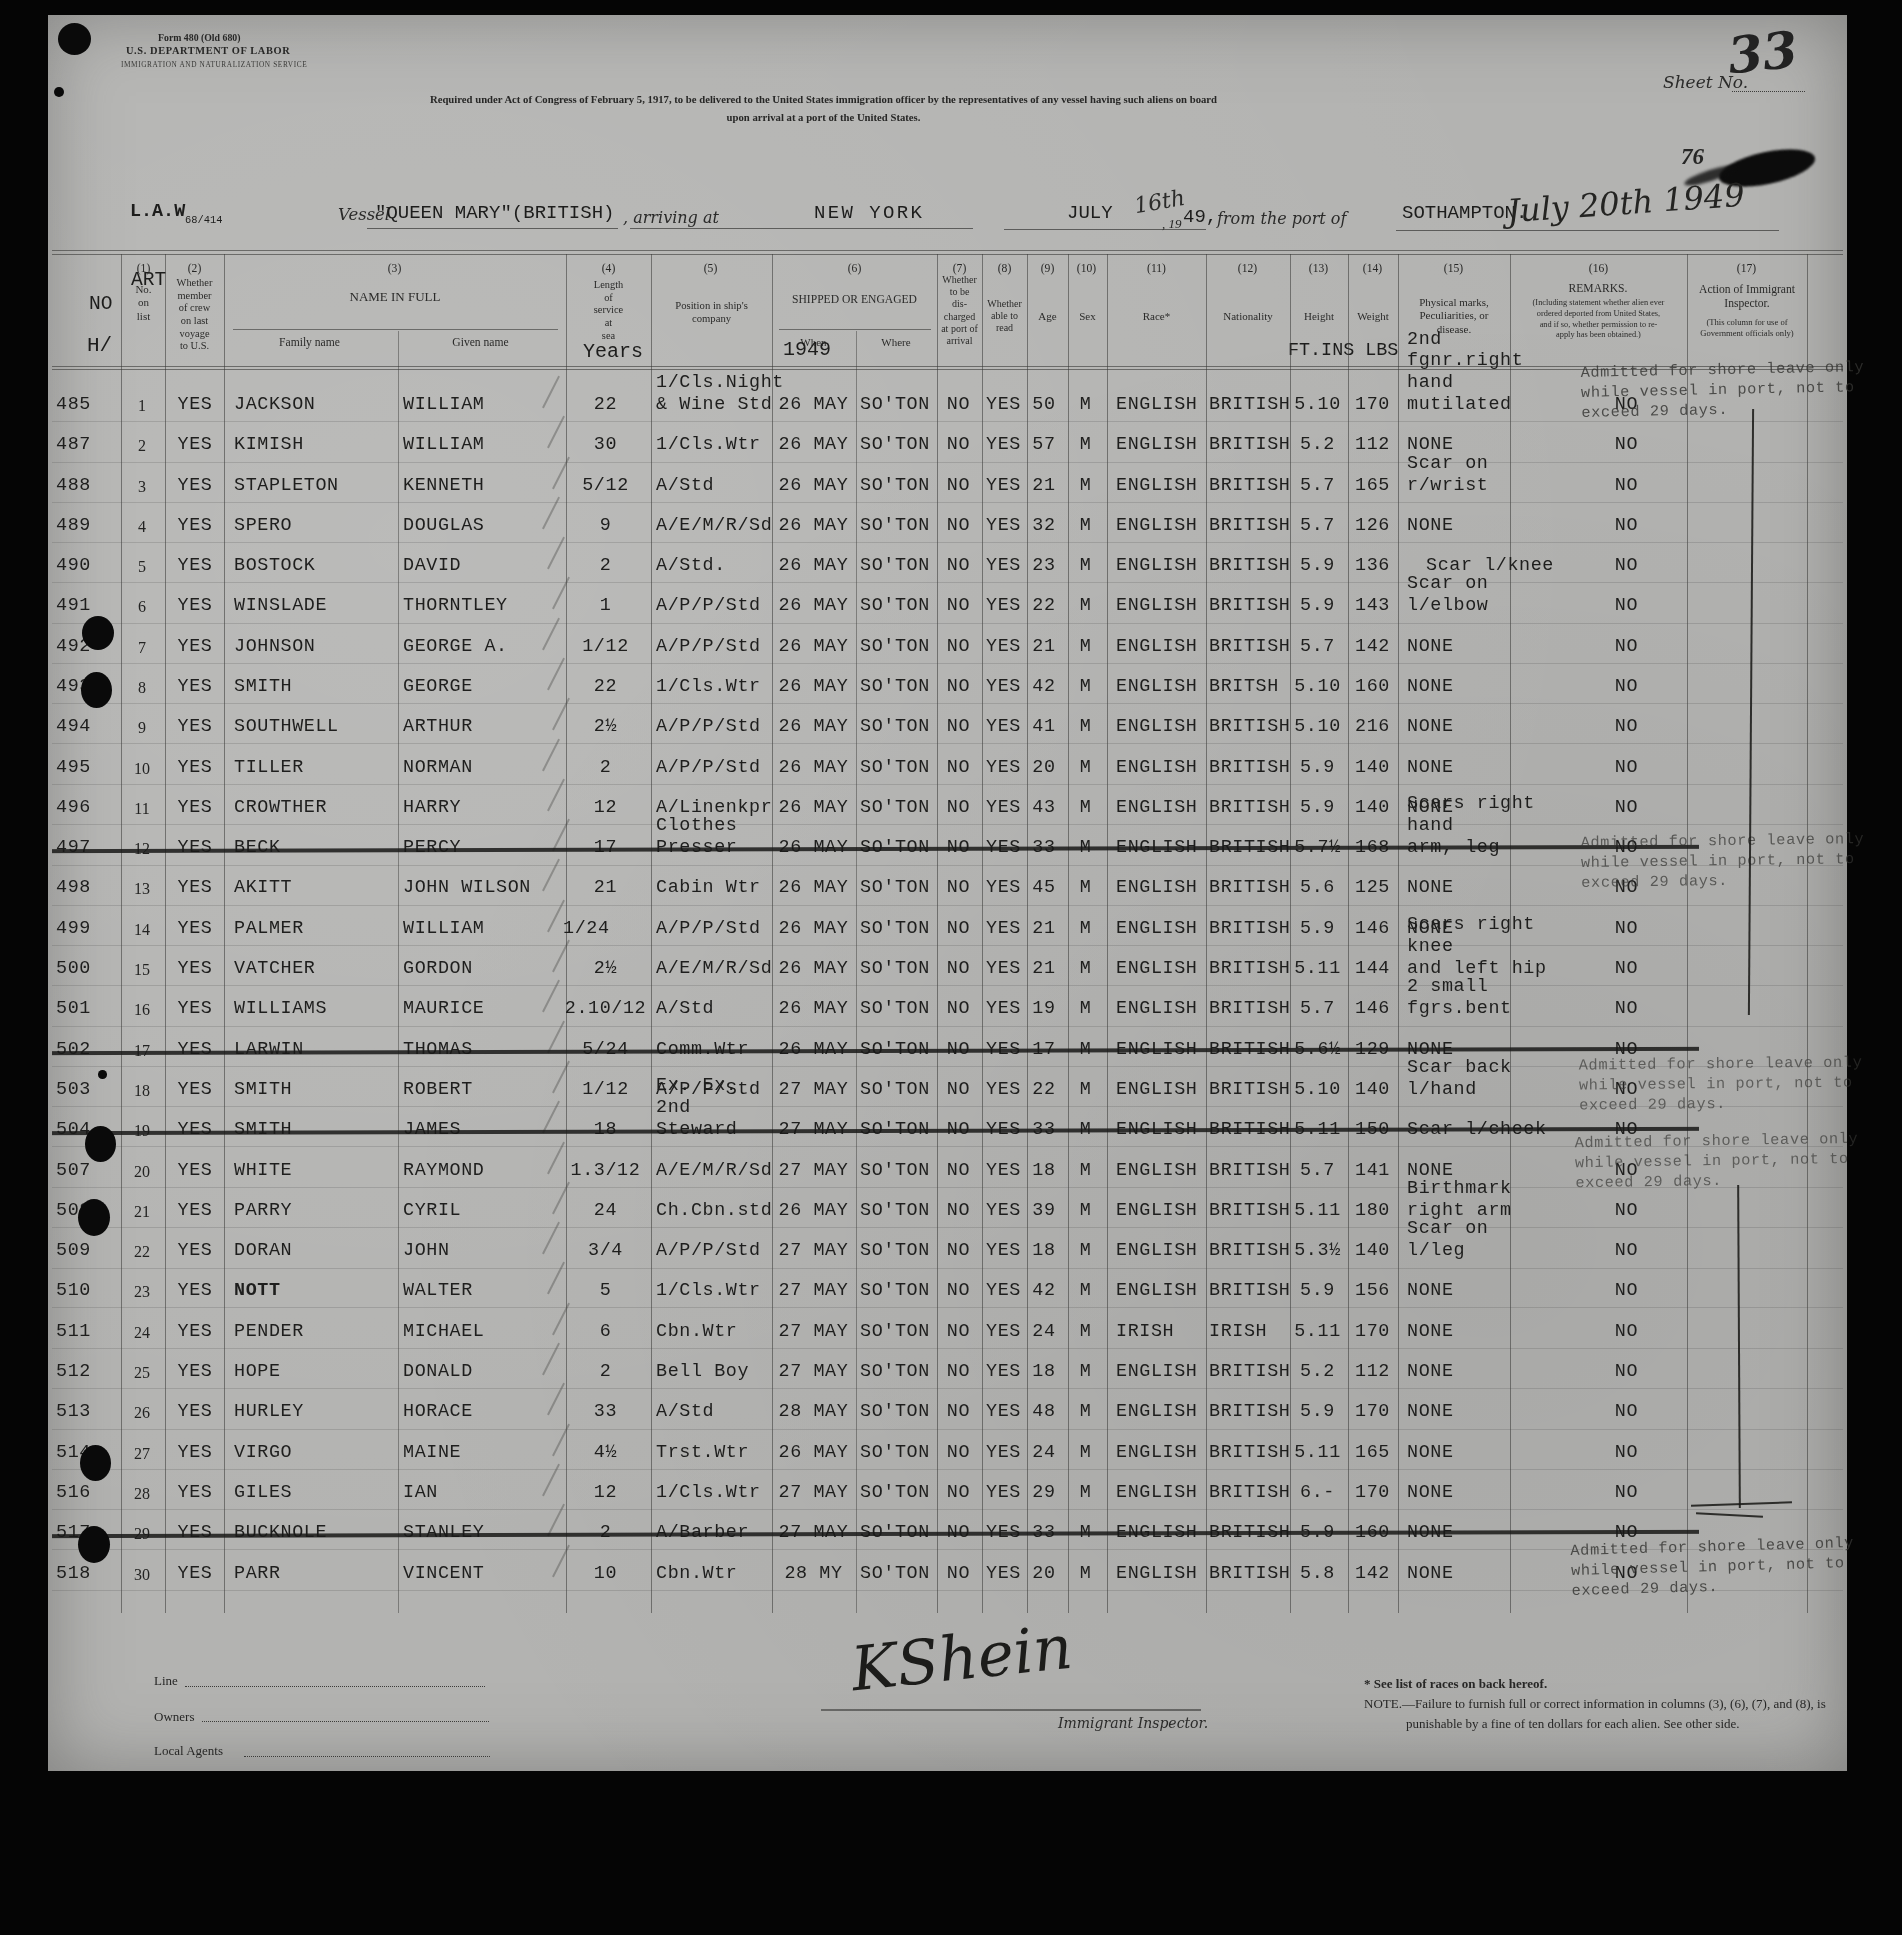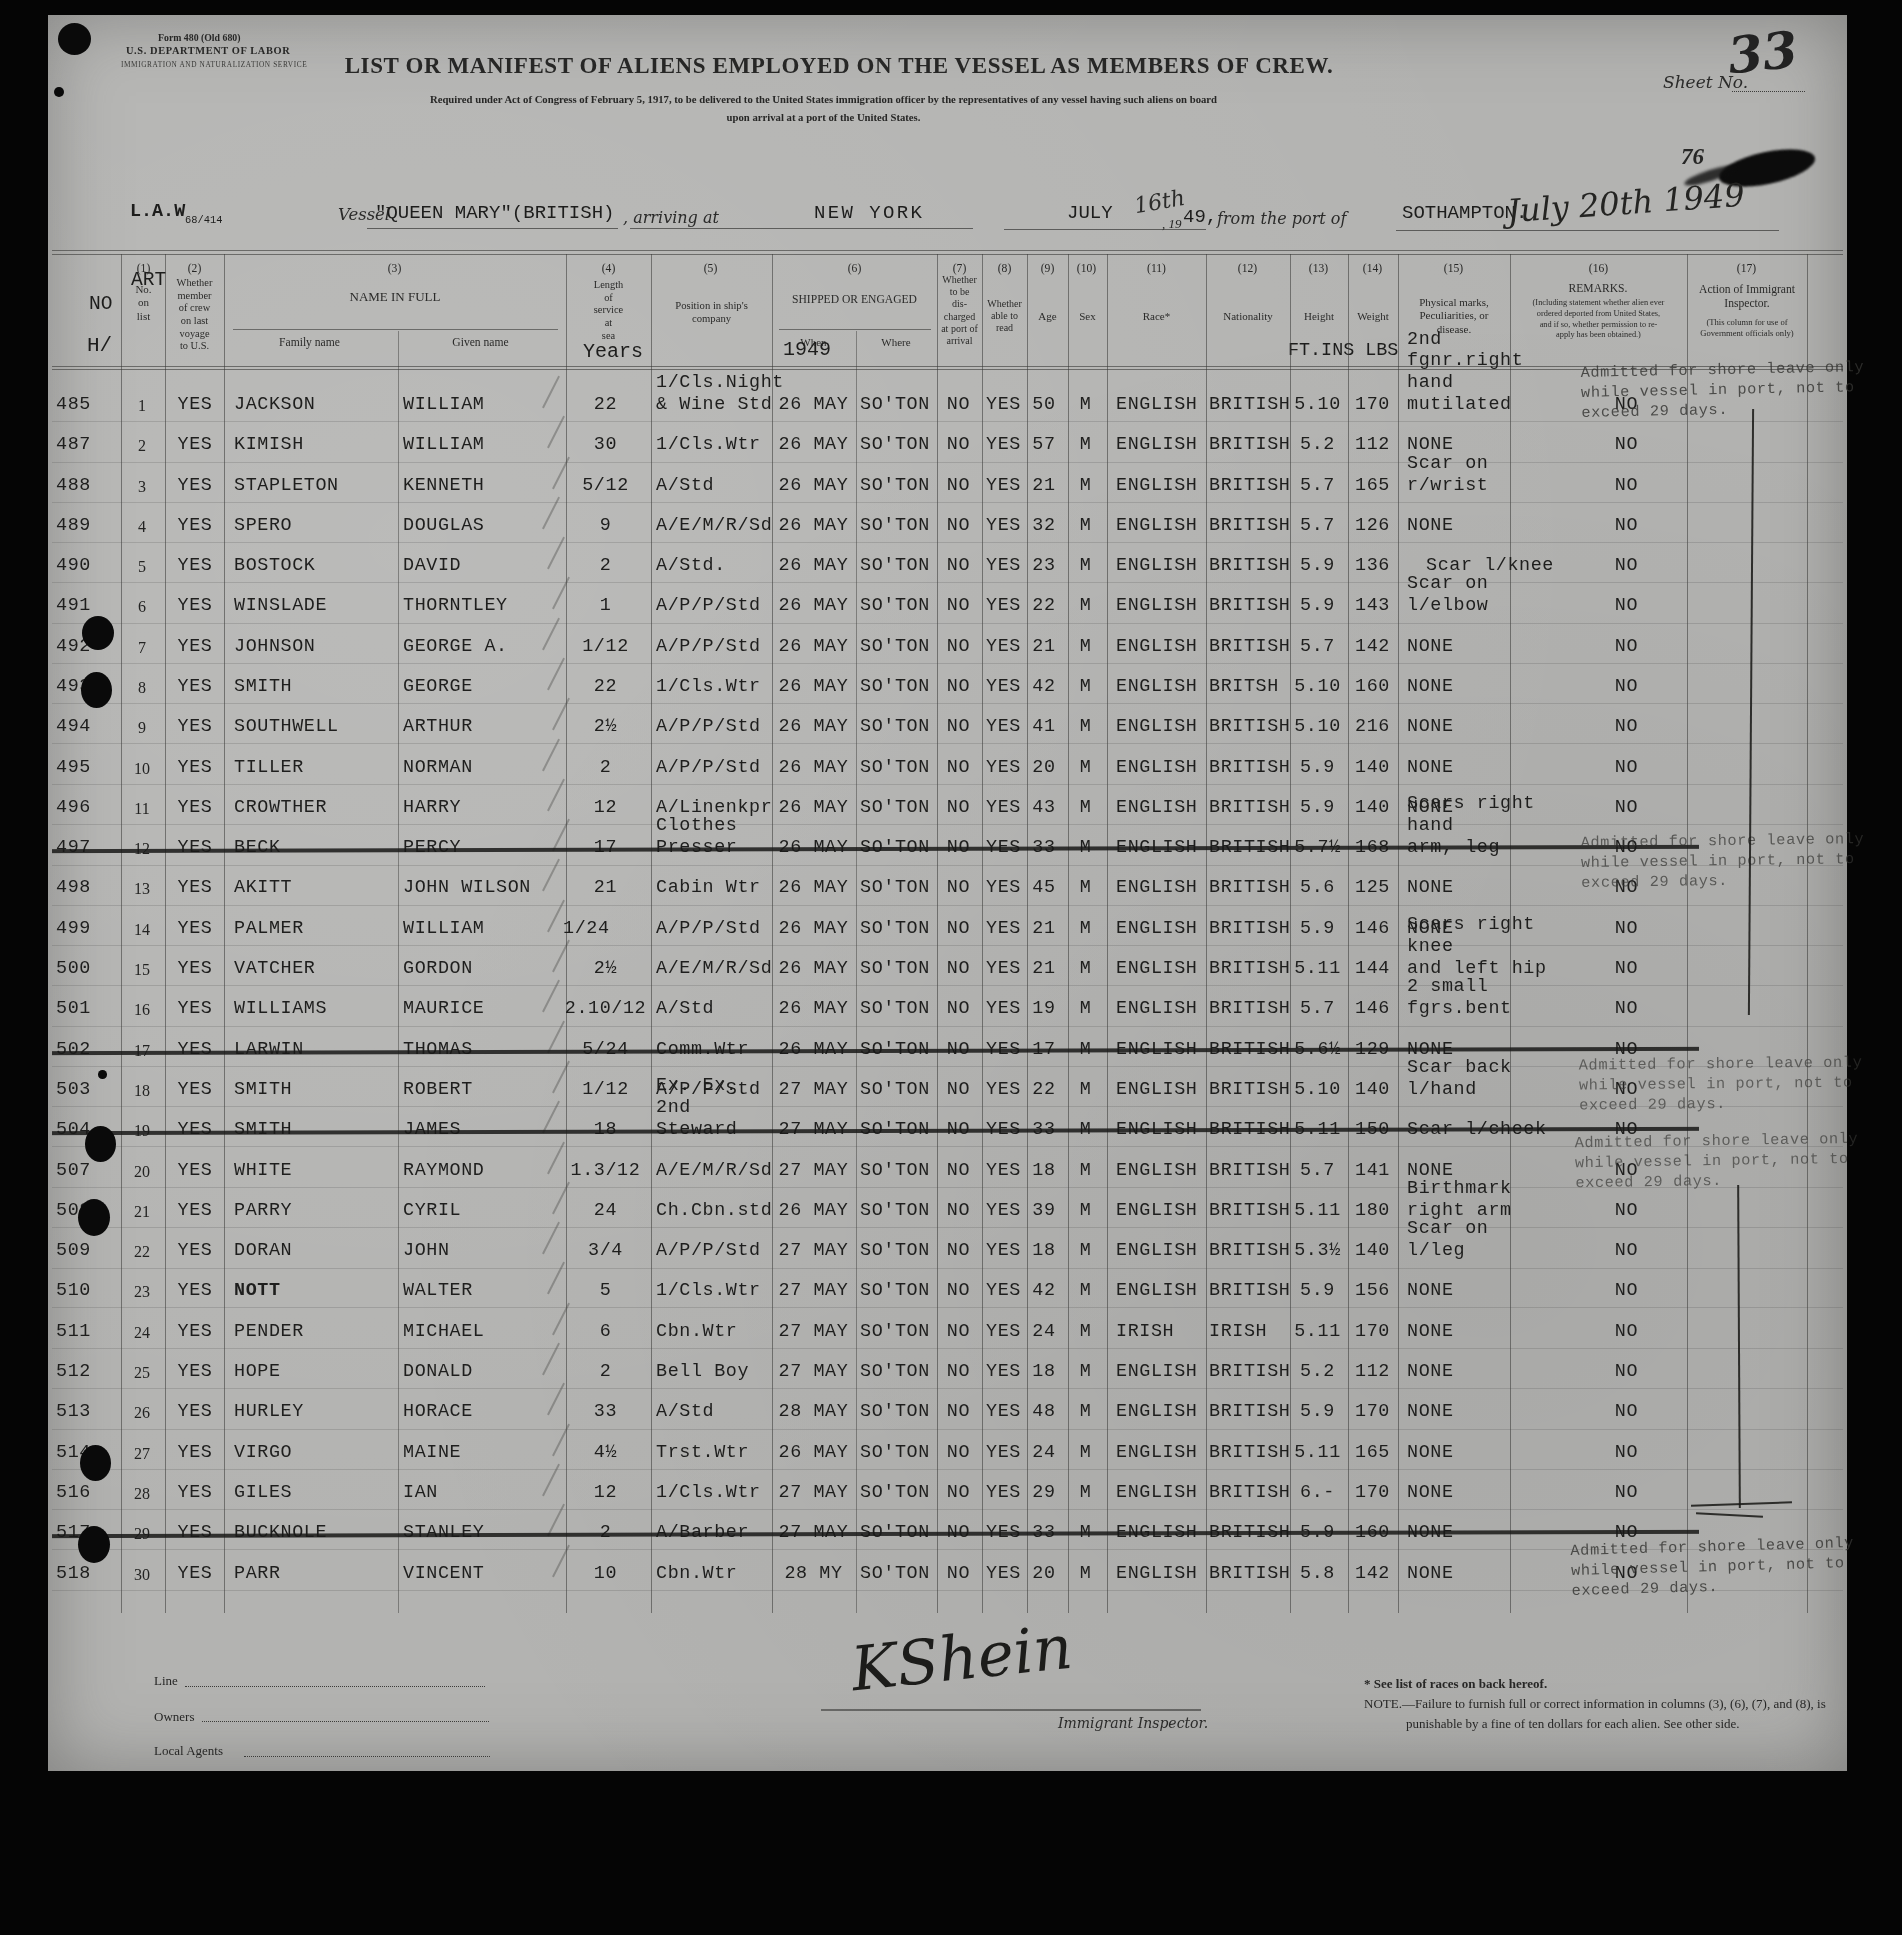--- a/index.html
+++ b/index.html
@@ -47,21 +47,20 @@
   <div class="abs p" style="left:121px;top:60px;font-size:7.3px;letter-spacing:0.6px;color:#3a3a38;">IMMIGRATION AND NATURALIZATION SERVICE</div>
 
   <div class="abs hand" style="left:1663px;top:72px;font-size:17px;">Sheet No.</div>
   <div class="abs" style="left:1732px;top:75px;width:73px;height:16px;border-bottom:1.8px dotted #3c3c3a;"></div>
   <div class="abs hand" style="left:1728px;top:23px;font-size:50px;font-weight:bold;transform:rotate(-6deg);color:#222;">33</div>
 
   <div class="abs p" style="left:1681px;top:144px;font-size:23px;font-weight:bold;font-style:italic;">76</div>
   <div class="abs" style="left:1718px;top:152px;width:98px;height:32px;background:#0c0c0c;border-radius:50%;transform:rotate(-12deg);filter:blur(1.2px);"></div>
   <div class="abs" style="left:1683px;top:170px;width:55px;height:11px;background:rgba(12,12,12,.8);border-radius:50%;transform:rotate(-18deg);filter:blur(1.8px);"></div>
 
-  <div class="abs p ctr" style="left:334px;top:53px;width:1010px;font-size:23px;font-weight:bold;letter-spacing:0.6px;">LIST OR MANIFEST OF ALIENS EMPLOYED ON THE VESSEL AS MEMBERS OF CREW.</div>
   <div class="abs p ctr" style="left:343px;top:93px;width:961px;font-size:10.7px;font-weight:bold;">Required under Act of Congress of February 5, 1917, to be delivered to the United States immigration officer by the representatives of any vessel having such aliens on board</div>
   <div class="abs p ctr" style="left:343px;top:111px;width:961px;font-size:10.7px;font-weight:bold;">upon arrival at a port of the United States.</div>
 
   <div class="abs t" style="left:130px;top:201px;font-size:18.4px;font-weight:bold;">L.A.W</div>
   <div class="abs t" style="left:185px;top:214px;font-size:10.4px;">68/414</div>
 
   <div class="abs hand" style="left:338px;top:205px;font-size:16.5px;">Vessel</div>
   <div class="abs t" style="left:375px;top:202px;font-size:19px;">"QUEEN MARY"(BRITISH)</div>
   <div class="underl" style="left:367px;top:228px;width:251px;"></div>
   <div class="abs hand" style="left:623px;top:208px;font-size:16px;">, arriving at</div>

